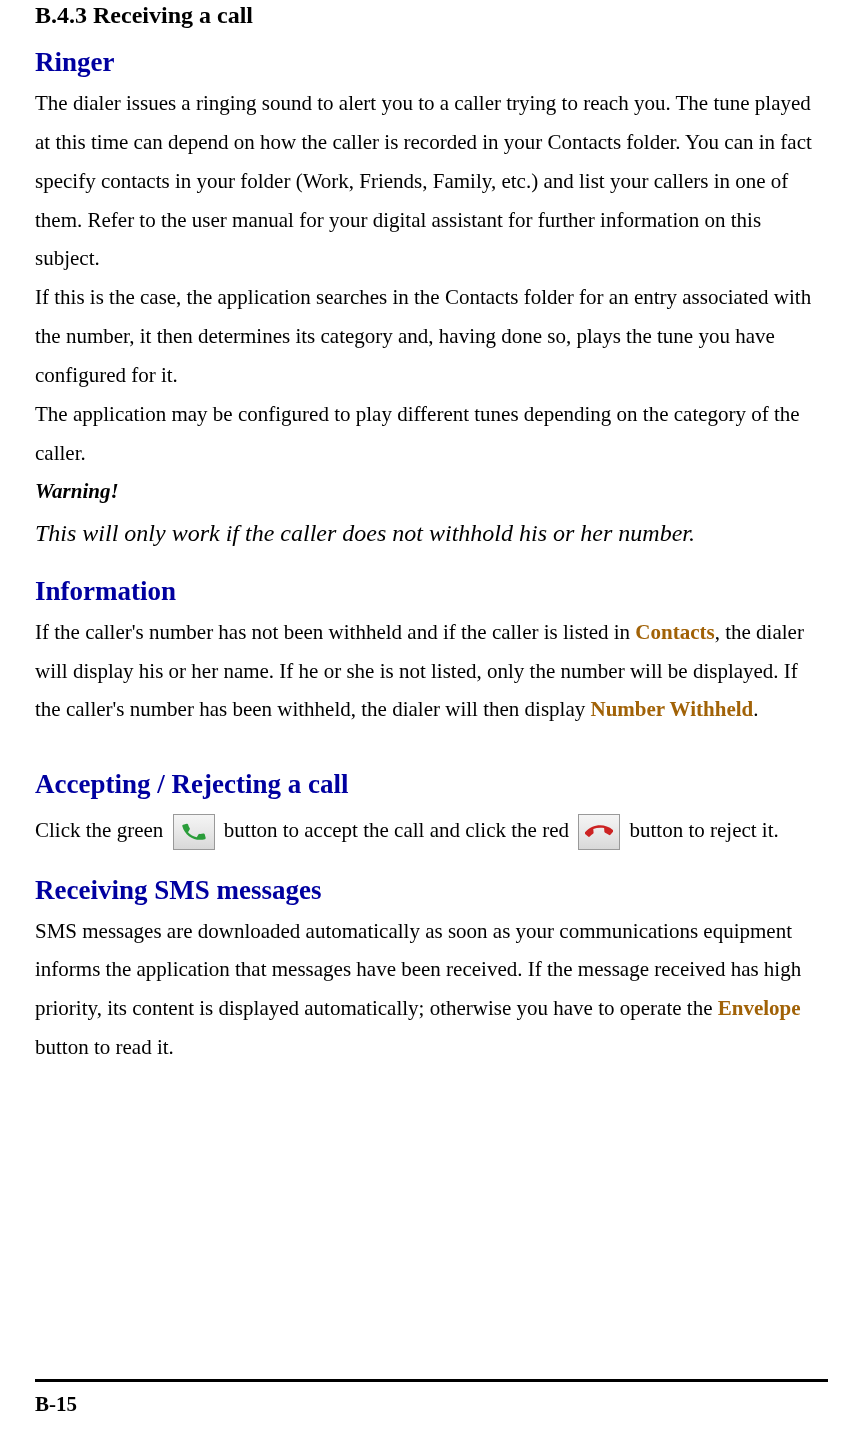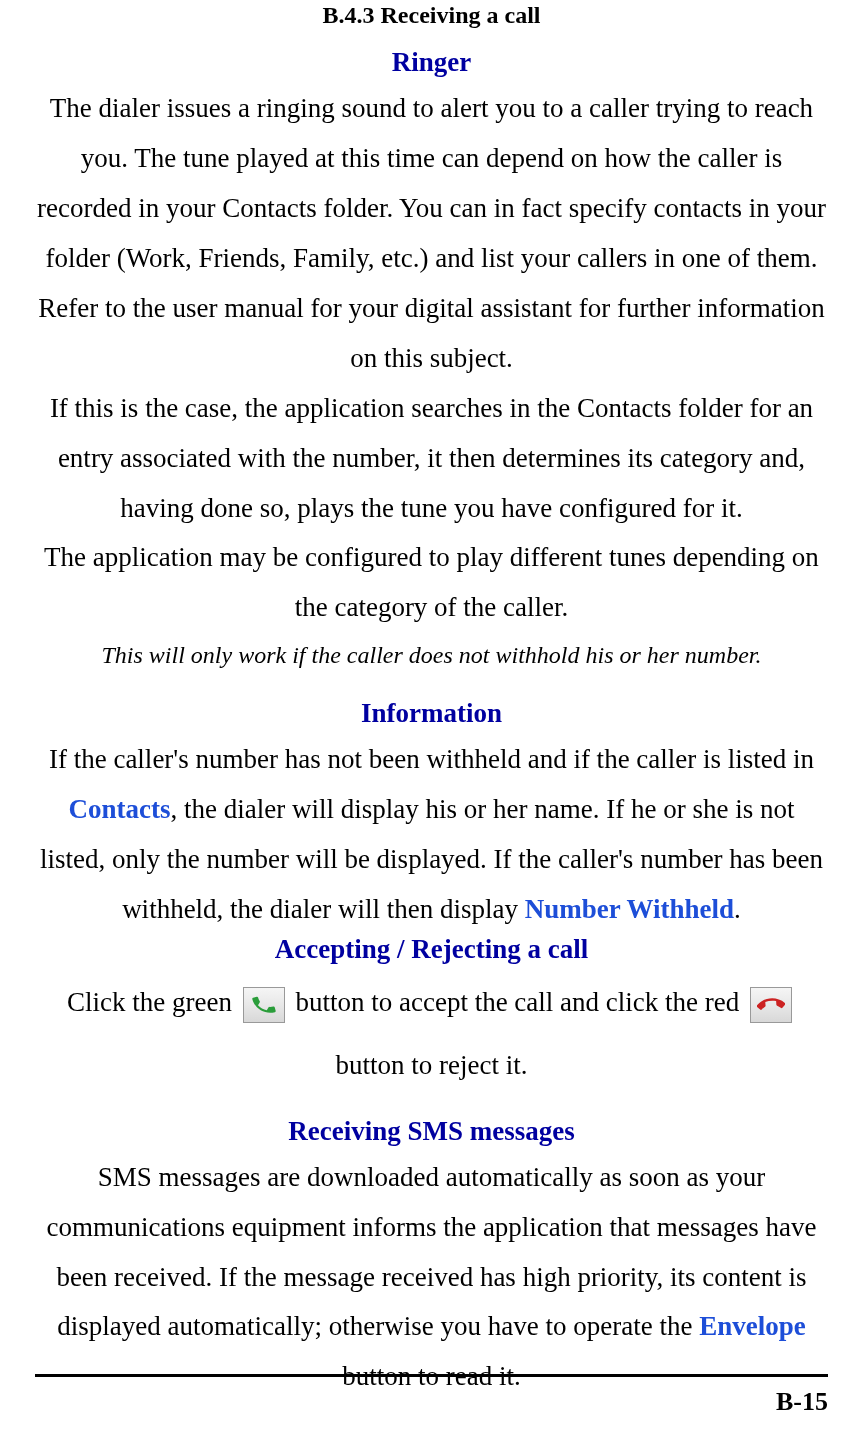--- a/index.html
+++ b/index.html
@@ -10,56 +10,55 @@
     body {
       font-family: "Times New Roman", Times, serif;
       background: #fff;
       width: 863px;
       min-height: 1447px;
       padding: 0 35px;
       position: relative;
     }
     .content {
       padding-top: 2px;
-      text-align: center;
     }
     .section-heading {
       font-size: 24px;
       font-weight: bold;
       color: #000;
       margin-bottom: 18px;
     }
     .sub-heading {
       font-size: 27px;
       font-weight: bold;
       color: #0000a0;
       margin-bottom: 6px;
     }
     .sub-heading-mt {
       margin-top: 20px;
     }
     p {
-      font-size: 27px;
+      font-size: 21px;
       line-height: 1.85;
       color: #000;
     }
     .warning-title {
       font-style: italic;
       font-weight: bold;
       font-size: 21px;
       line-height: 1.85;
     }
     .warning-text {
       font-style: italic;
       font-size: 24px;
       line-height: 1.85;
     }
     .bold-blue {
       font-weight: bold;
-      color: #1d4ed8;
+      color: #a16207;
     }
     .icon-box {
       display: inline-block;
       width: 42px;
       height: 36px;
       vertical-align: middle;
       margin: 0 4px;
       position: relative;
       border: 1px solid #999;
     }
@@ -80,46 +79,47 @@
       bottom: 30px;
       left: 35px;
       right: 35px;
     }
     .footer-line {
       border: none;
       border-top: 3px solid #000;
       margin-bottom: 10px;
     }
     .page-number {
-      text-align: right;
-      font-size: 26px;
+      text-align: left;
+      font-size: 21px;
       font-weight: bold;
     }
   </style>
 </head>
 <body>
 
 <div class="content">
 
   <h2 class="section-heading">B.4.3 Receiving a call</h2>
 
   <h3 class="sub-heading">Ringer</h3>
 
   <p>The dialer issues a ringing sound to alert you to a caller trying to reach you. The tune played at this time can depend on how the caller is recorded in your Contacts folder. You can in fact specify contacts in your folder (Work, Friends, Family, etc.) and list your callers in one of them. Refer to the user manual for your digital assistant for further information on this subject.</p>
   <p>If this is the case, the application searches in the Contacts folder for an entry associated with the number, it then determines its category and, having done so, plays the tune you have configured for it.</p>
   <p>The application may be configured to play different tunes depending on the category of the caller.</p>
+  <p class="warning-title">Warning!</p>
   <p class="warning-text">This will only work if the caller does not withhold his or her number.</p>
 
   <h3 class="sub-heading sub-heading-mt">Information</h3>
 
   <p>
     <span>If the caller's number has not been withheld and if the caller is listed in </span><span class="bold-blue">Contacts</span><span>, the dialer will display his or her name. If he or she is not listed, only the number will be displayed. If the caller's number has been withheld, the dialer will then display </span><span class="bold-blue">Number Withheld</span><span>.</span>
   </p>
 
-  <h3 class="sub-heading" style="">Accepting / Rejecting a call</h3>
+  <h3 class="sub-heading" style="margin-top: 40px;">Accepting / Rejecting a call</h3>
 
   <p style="line-height: 2.3;">
     <span>Click the green </span>
     <span class="icon-box icon-accept">
       <svg class="phone-icon" width="26" height="26" viewBox="0 0 24 24">
         <path fill="#2a9d3a" d="M6.6 10.8c1.4 2.8 3.8 5.1 6.6 6.6l2.2-2.2c.3-.3.7-.4 1-.2 1.1.4 2.4.6 3.6.6.6 0 1 .4 1 1V20c0 .6-.4 1-1 1C10.6 21 3 13.4 3 4c0-.6.4-1 1-1h3.5c.6 0 1 .4 1 1 0 1.2.2 2.5.6 3.6.1.4 0 .8-.2 1l-2.3 2.2z" transform="rotate(-15 12 12)"></path>
       </svg>
     </span>
     <span> button to accept the call and click the red </span>
     <span class="icon-box icon-reject">

